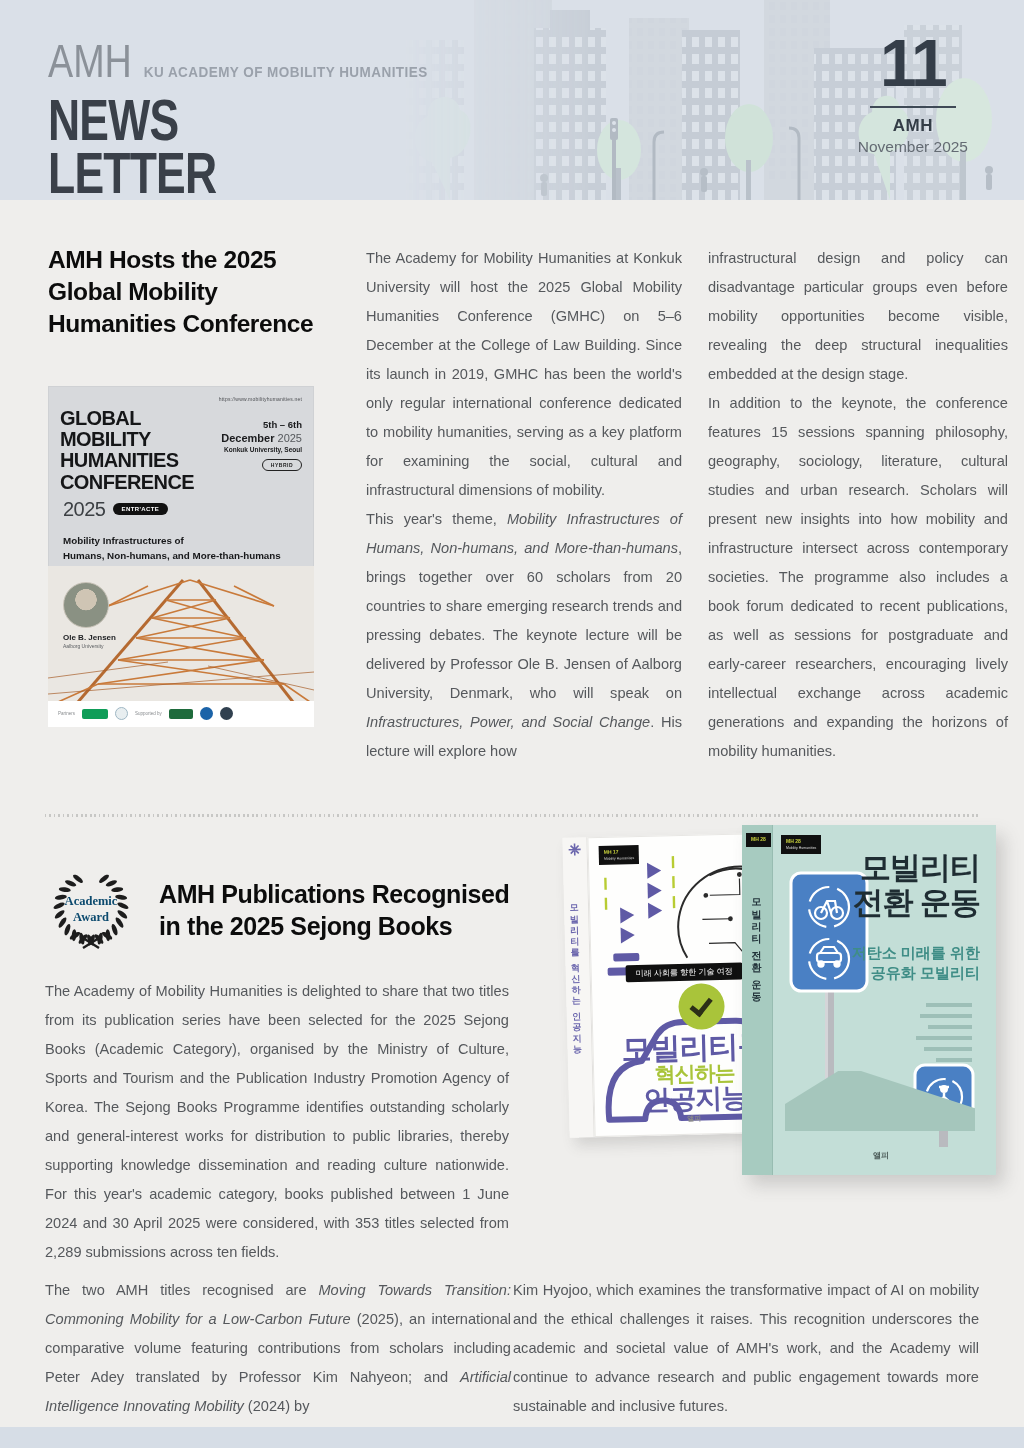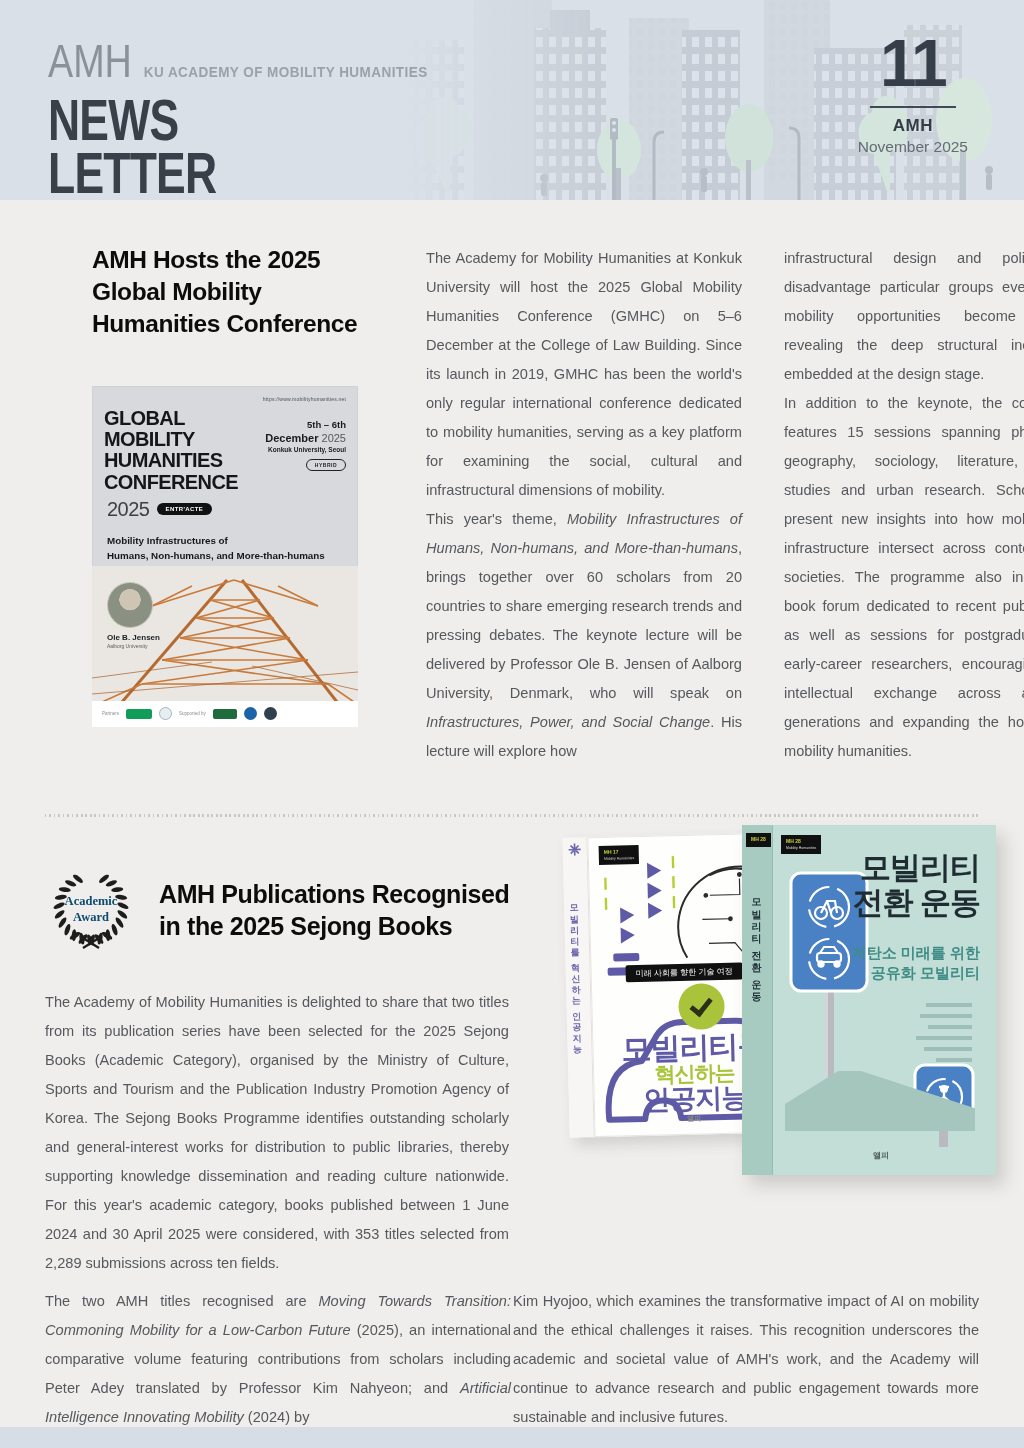--- a/index.html
+++ b/index.html
@@ -22,21 +22,21 @@
   .logoSuffix{font-size:15px;font-weight:700;color:#9aa1ab;letter-spacing:.5px;
     display:inline-block;transform:scaleX(.9) translateX(-18px);transform-origin:left bottom;}
   .nl{font-size:57px;font-weight:700;color:#3a4049;line-height:.93;letter-spacing:-1px;
     transform:scaleX(.78);transform-origin:left top;margin-top:6px;}
   .issueBlock{position:absolute;right:56px;top:30px;z-index:3;text-align:center;}
   .issueNum{font-size:66px;font-weight:700;color:#353e49;line-height:1;letter-spacing:-2px;}
   .issueLine{width:86px;height:0;border-bottom:2px solid #3f4a56;margin:10px auto 8px auto;}
   .issueOrg{font-size:17px;font-weight:700;color:#333c46;letter-spacing:.5px;}
   .issueDate{font-size:15.5px;color:#646b73;margin-top:2px;}
   
-  .art1{padding:44px 48px 0 48px;display:grid;grid-template-columns:292px 316px 300px;column-gap:42px;margin-left:44px;}
+  .art1{padding:44px 48px 0 48px;display:grid;grid-template-columns:292px 316px 300px;column-gap:26px;}
   .a1-title{font-size:24.5px;font-weight:700;color:#0c0c0c;line-height:1.3;letter-spacing:-.4px;}
   .bodytxt{font-size:14.6px;line-height:29px;color:#55585c;text-align:justify;}
   .bodytxt p{margin:0;}
   .it{font-style:italic;}
   
   .poster{position:relative;width:266px;height:341px;margin-top:46px;background:#d7d9dc;
     box-shadow:0 0 0 1px #cfd1d4 inset;overflow:hidden;}
   .p-url{position:absolute;right:12px;top:10px;font-size:5px;color:#4c4e52;letter-spacing:.2px;}
   .p-title{position:absolute;left:12px;top:22px;font-size:20px;font-weight:700;color:#151618;
     line-height:1.07;letter-spacing:-.6px;}
@@ -74,21 +74,21 @@
   .divider{margin:48px 45px 0 45px;height:3px;
     background:repeating-linear-gradient(90deg,#c7c7c5 0 1.5px,transparent 1.5px 4.5px);}
   
   .art2{position:relative;padding:40px 45px 0 45px;}
   .a2-head{display:flex;align-items:center;gap:22px;height:106px;}
   .wreath-wrap{position:relative;width:92px;height:92px;flex:0 0 auto;}
   .wreath-txt{position:absolute;left:0;top:0;width:92px;height:92px;display:flex;flex-direction:column;
     align-items:center;justify-content:center;font-family:"Liberation Serif","DejaVu Serif",serif;
     font-weight:700;color:#0c4a6e;font-size:12.5px;line-height:1.25;}
   .a2-title{font-size:25px;font-weight:700;color:#0c0c0c;line-height:1.28;letter-spacing:-.4px;}
-  .a2-colLeft{width:464px;margin-top:25px;}
+  .a2-colLeft{width:464px;margin-top:14px;}
   .a2-bottom{display:grid;grid-template-columns:1fr 1fr;column-gap:2px;margin-top:9px;}
   .a2-bottom .bodytxt{line-height:29px;}
   
   .books{position:absolute;right:28px;top:8px;width:432px;height:356px;}
   .book1{position:absolute;left:2px;top:10px;width:228px;height:300px;display:flex;
     transform:rotate(-1.4deg);box-shadow:6px 8px 14px rgba(80,80,80,.18);}
   .book1 .spine{width:24px;background:#f7f6f4;border-right:1px solid #e2e1de;position:relative;}
   .spine-txt1{position:absolute;top:60px;left:3px;writing-mode:vertical-rl;font-size:9px;font-weight:700;
     color:#6b66ad;letter-spacing:2px;}
   .book1 .cover{flex:1;position:relative;background:#fefefd;border:1px solid #e8e7e4;overflow:hidden;}

